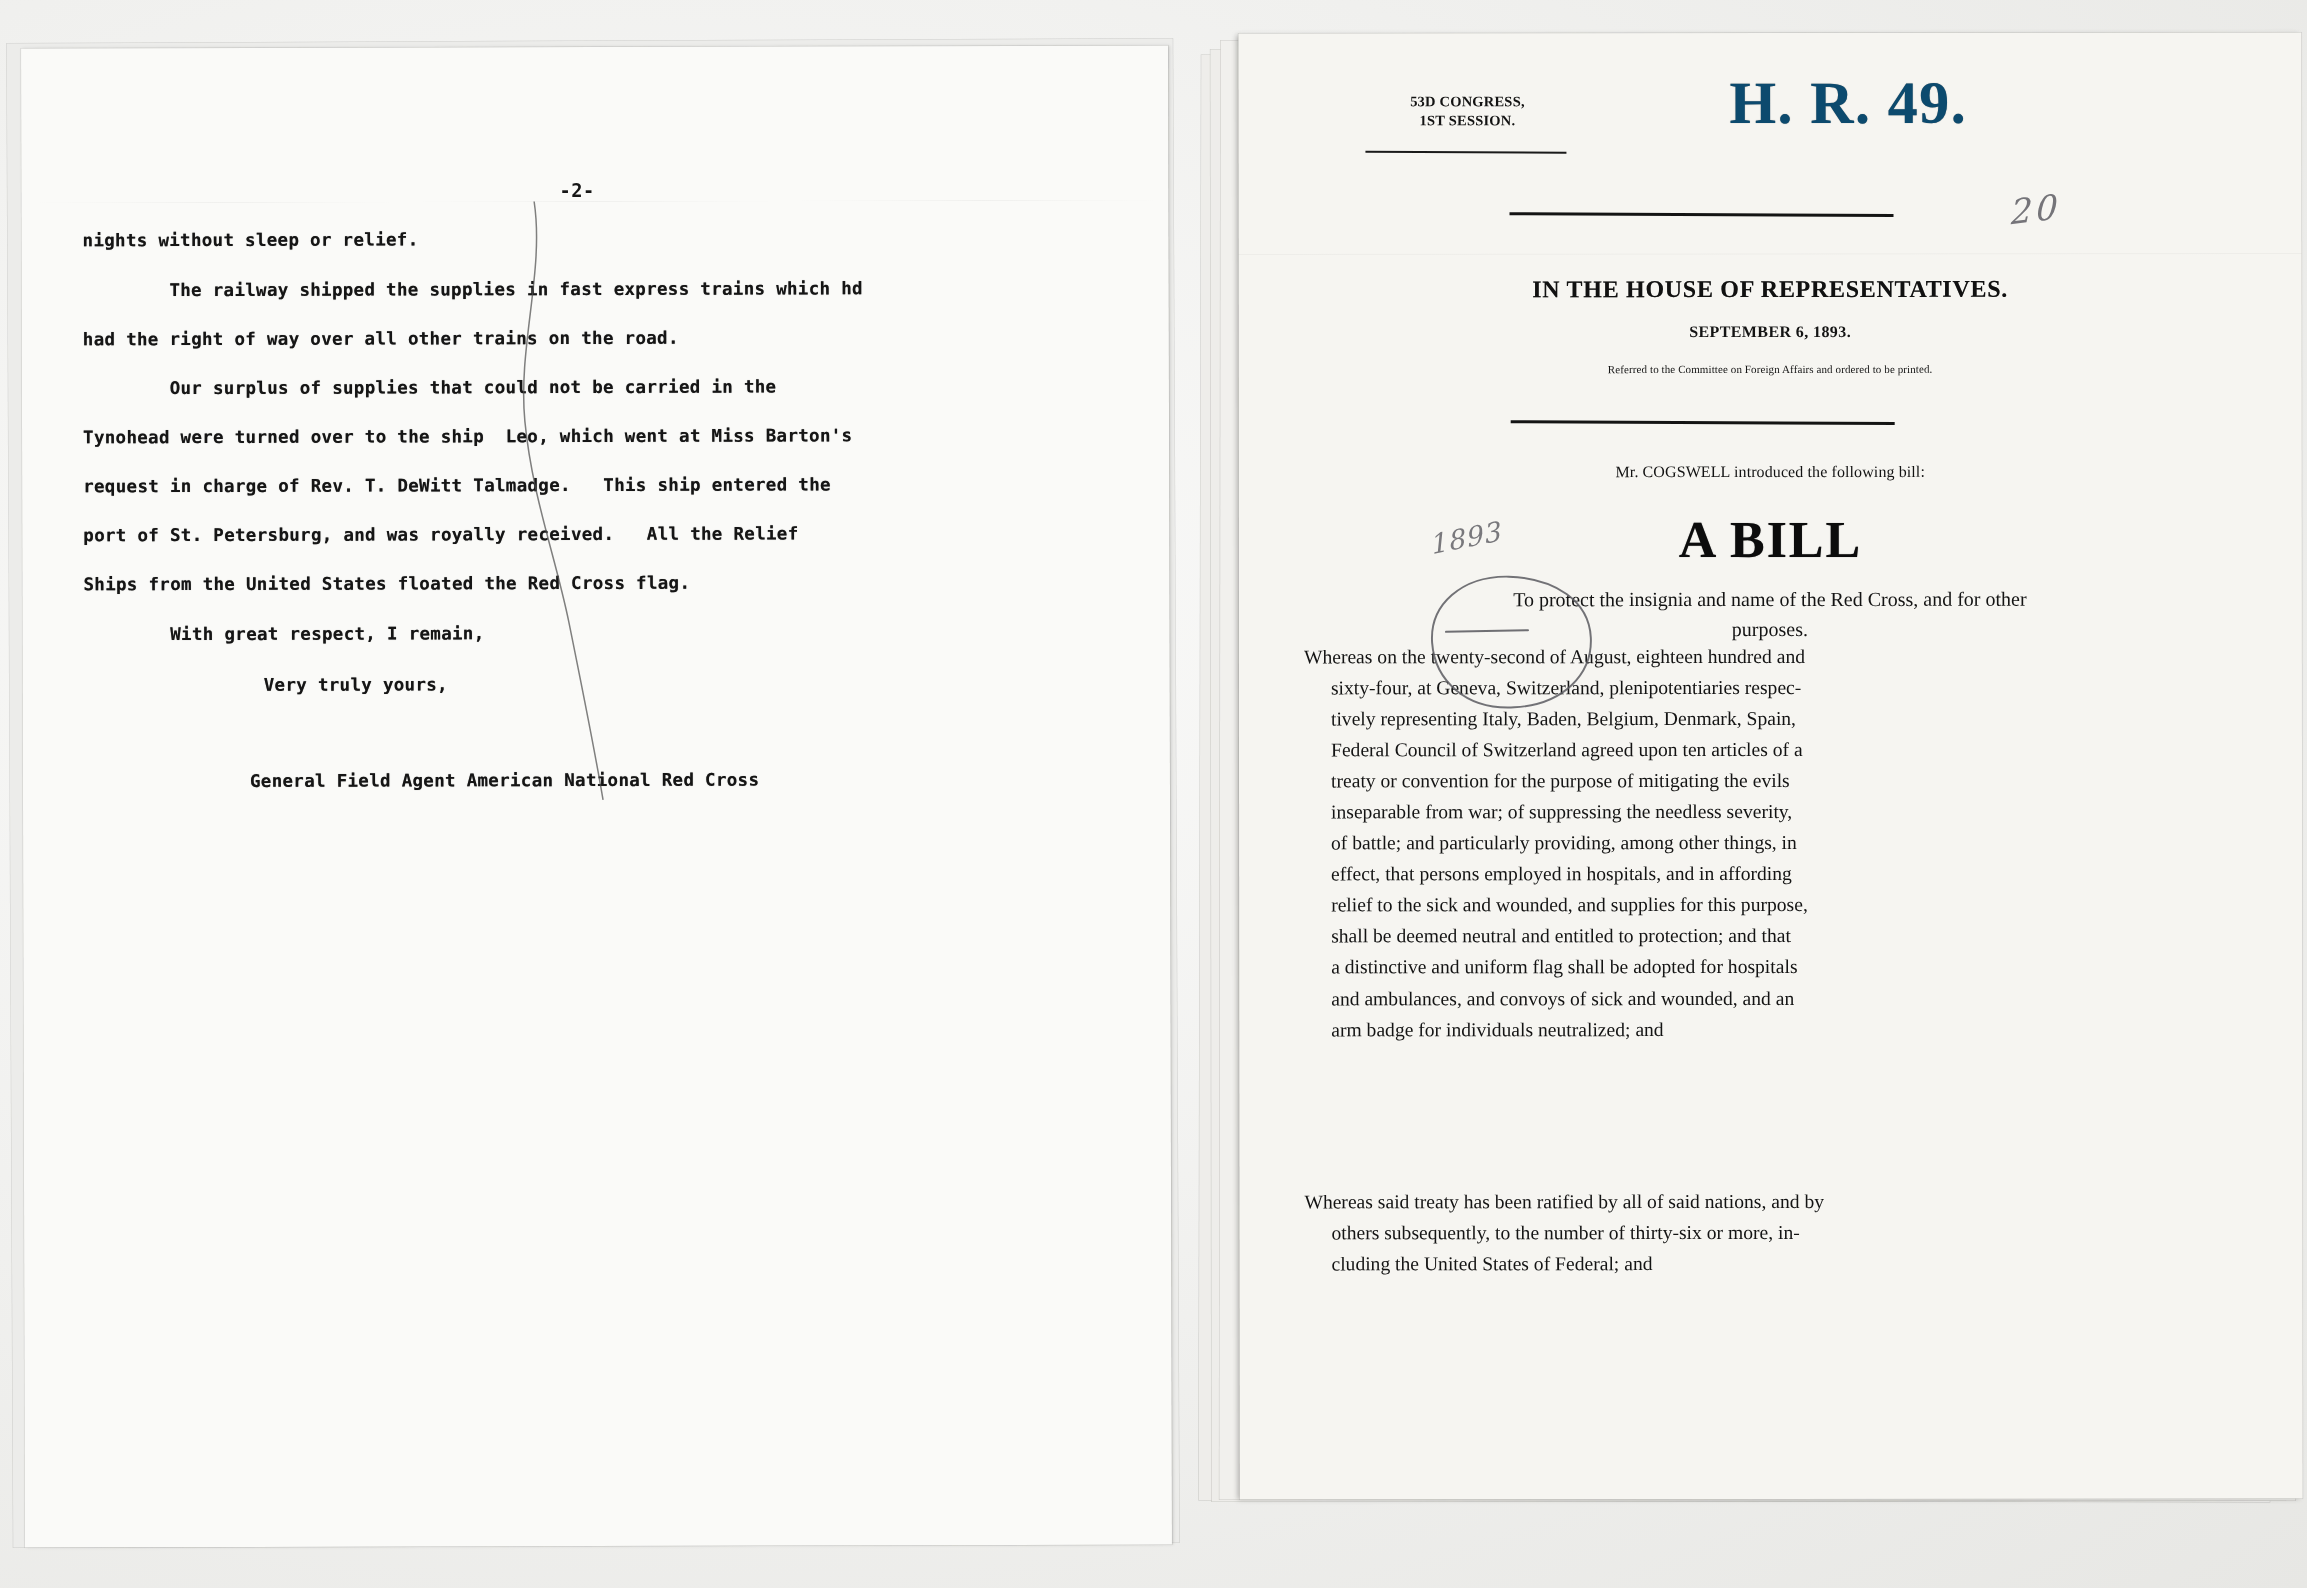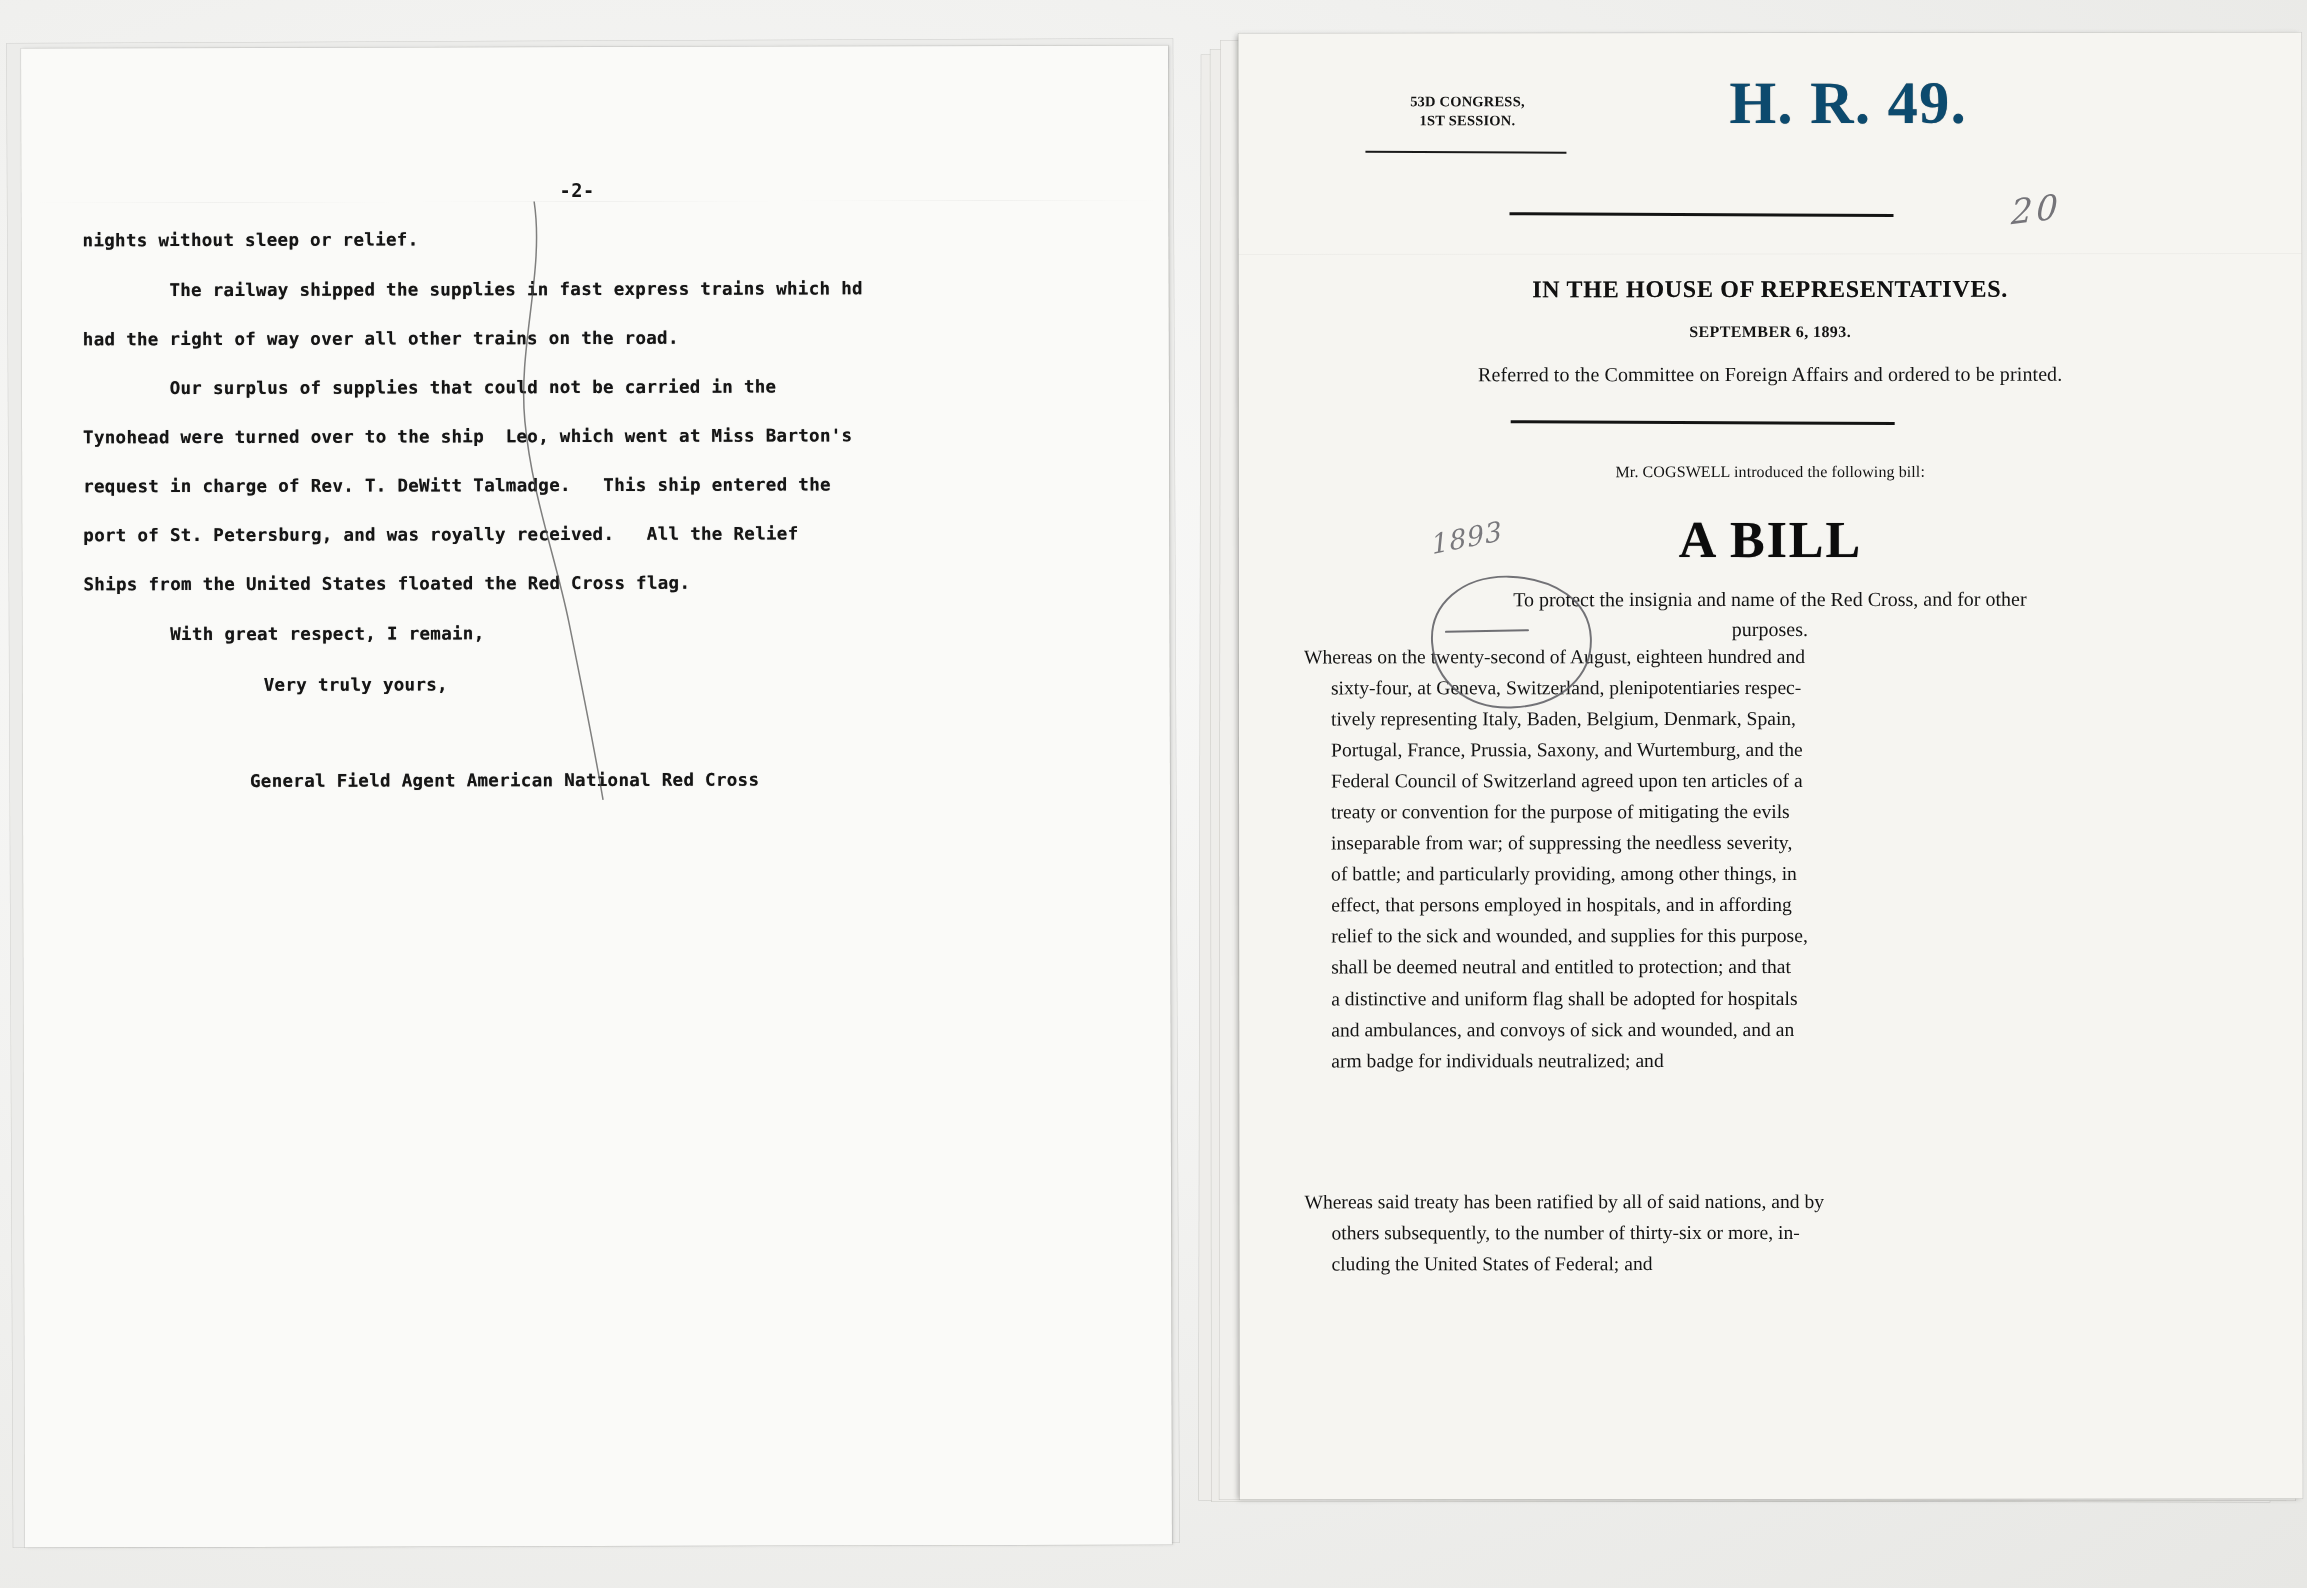--- a/index.html
+++ b/index.html
@@ -127,21 +127,21 @@
     text-shadow:0 0 0.5px rgba(0,0,0,.4);
   }
   .date-line{
     position:absolute;left:0;right:0;top:290px;text-align:center;
     font-family:"Liberation Serif", serif;
     font-weight:700;font-size:16px;letter-spacing:0.4px;color:#141414;
   }
   .referred-line{
     position:absolute;left:0;right:0;top:330px;text-align:center;
     font-family:"Liberation Serif", serif;
-    font-size:20px;letter-spacing:0.1px;color:#151515;
+    font-size:11px;letter-spacing:0.1px;color:#151515;
   }
   .cogswell-line{
     position:absolute;left:0;right:0;top:430px;text-align:center;
     font-family:"Liberation Serif", serif;
     font-size:16px;letter-spacing:0.1px;color:#131313;
   }
   .a-bill{
     position:absolute;left:0;right:0;top:477px;text-align:center;
     font-family:"Liberation Serif", serif;
     font-weight:700;font-size:52px;letter-spacing:1.9px;color:#0c0c0c;
@@ -259,21 +259,20 @@
 
     <div class="purpose">
       <span>To protect the insignia and name of the Red Cross, and for other</span><br>
       <span>purposes.</span>
     </div>
 
     <div class="whereas" id="whereas-1">
       <span class="ln">Whereas on the twenty-second of August, eighteen hundred and</span>
       <span class="ln ind">sixty-four, at Geneva, Switzerland, plenipotentiaries respec-</span>
       <span class="ln ind">tively representing Italy, Baden, Belgium, Denmark, Spain,</span>
-      <span class="ln ind">Portugal, France, Prussia, Saxony, and Wurtemburg, and the</span>
       <span class="ln ind">Federal Council of Switzerland agreed upon ten articles of a</span>
       <span class="ln ind">treaty or convention for the purpose of mitigating the evils</span>
       <span class="ln ind">inseparable from war; of suppressing the needless severity,</span>
       <span class="ln ind">of battle; and particularly providing, among other things, in</span>
       <span class="ln ind">effect, that persons employed in hospitals, and in affording</span>
       <span class="ln ind">relief to the sick and wounded, and supplies for this purpose,</span>
       <span class="ln ind">shall be deemed neutral and entitled to protection; and that</span>
       <span class="ln ind">a distinctive and uniform flag shall be adopted for hospitals</span>
       <span class="ln ind">and ambulances, and convoys of sick and wounded, and an</span>
       <span class="ln ind">arm badge for individuals neutralized; and</span>

